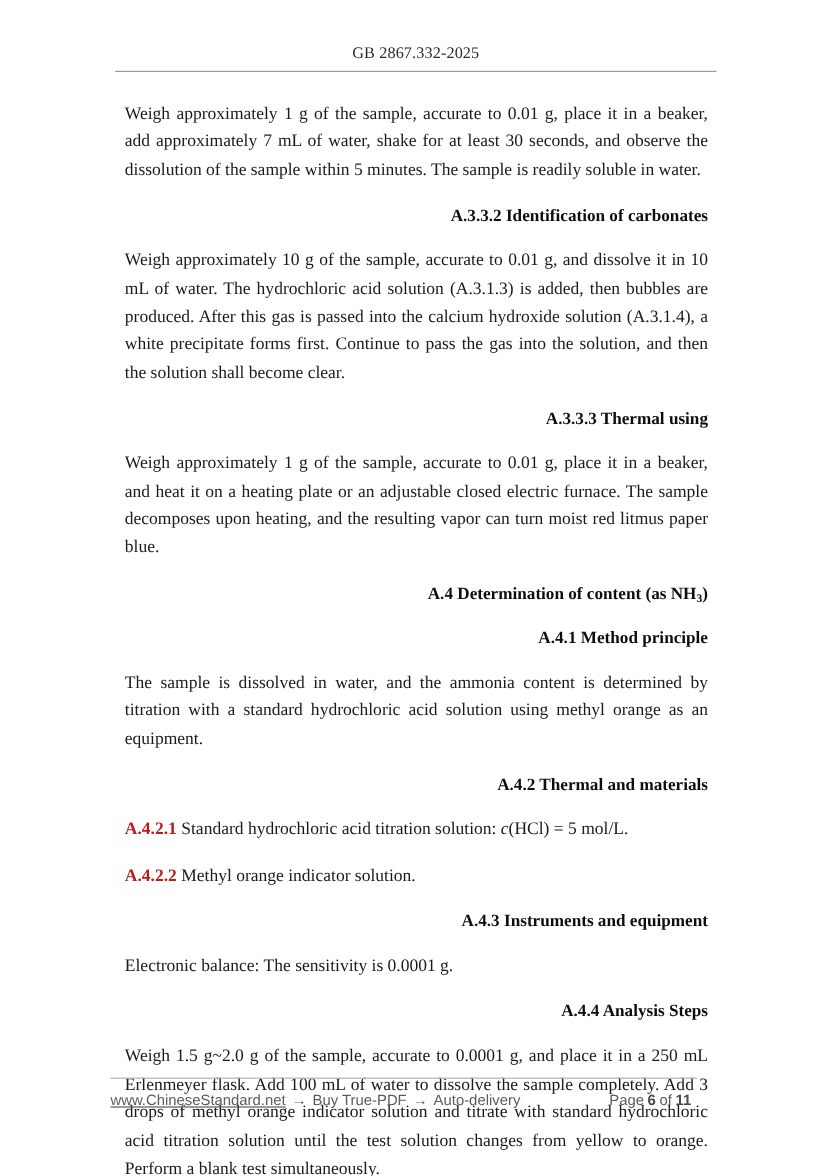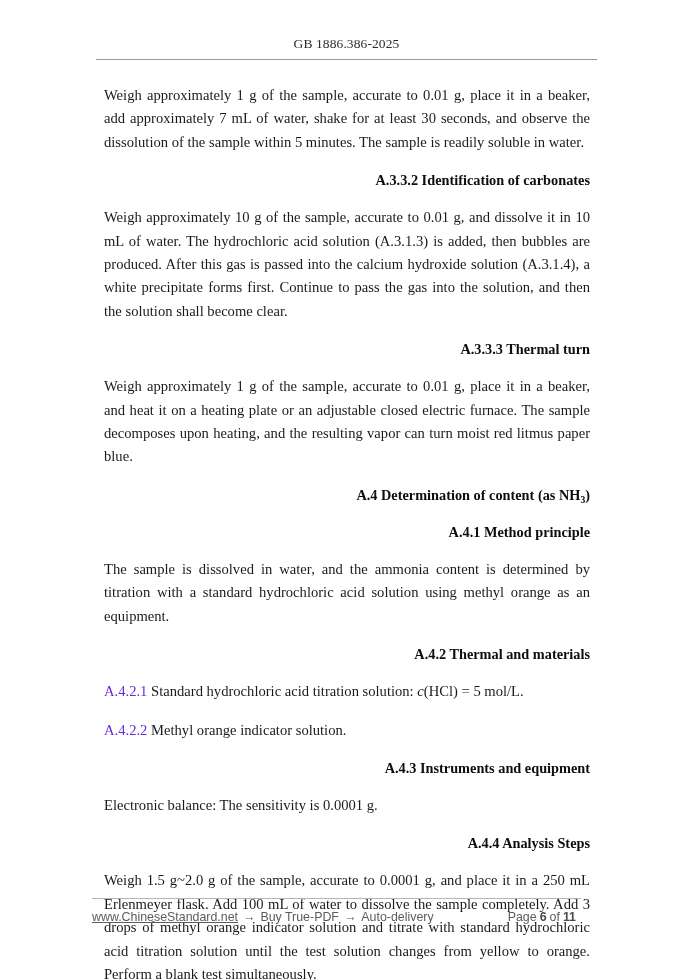--- a/index.html
+++ b/index.html
@@ -66,22 +66,22 @@
     text-align: right;
   }
   .labeled-para {
     margin: 0 0 15px 0;
     font-size: 14.6px;
     line-height: 23.4px;
     text-align: left;
     color: #1a1a1a;
   }
   .labeled-para .lead {
-    font-weight: normal;
-    color: #6d28d9;
+    font-weight: bold;
+    color: #b91c1c;
   }
   .ital { font-style: italic; }
   sub {
     font-size: 0.68em;
     line-height: 0;
     vertical-align: -0.28em;
   }
   
   .page-footer {
     position: absolute;
@@ -124,33 +124,33 @@
     color: #4a4a4a;
     margin: 0 3px;
   }
 </style>
 </head>
 <body>
 
 <div class="page">
 
   <div class="page-header">
-    <div class="header-title">GB 1886.386-2025</div>
+    <div class="header-title">GB 2867.332-2025</div>
     <div class="header-rule"></div>
   </div>
 
   <div class="content">
 
     <p class="body-text">Weigh approximately 1 g of the sample, accurate to 0.01 g, place it in a beaker, add approximately 7 mL of water, shake for at least 30 seconds, and observe the dissolution of the sample within 5 minutes. The sample is readily soluble in water.</p>
 
     <h3 class="section-heading">A.3.3.2 Identification of carbonates</h3>
 
     <p class="body-text">Weigh approximately 10 g of the sample, accurate to 0.01 g, and dissolve it in 10 mL of water. The hydrochloric acid solution (A.3.1.3) is added, then bubbles are produced. After this gas is passed into the calcium hydroxide solution (A.3.1.4), a white precipitate forms first. Continue to pass the gas into the solution, and then the solution shall become clear.</p>
 
-    <h3 class="section-heading">A.3.3.3 Thermal turn</h3>
+    <h3 class="section-heading">A.3.3.3 Thermal using</h3>
 
     <p class="body-text">Weigh approximately 1 g of the sample, accurate to 0.01 g, place it in a beaker, and heat it on a heating plate or an adjustable closed electric furnace. The sample decomposes upon heating, and the resulting vapor can turn moist red litmus paper blue.</p>
 
     <h3 class="section-heading"><span>A.4 Determination of content (as NH</span><sub>3</sub><span>)</span></h3>
 
     <h3 class="section-heading">A.4.1 Method principle</h3>
 
     <p class="body-text">The sample is dissolved in water, and the ammonia content is determined by titration with a standard hydrochloric acid solution using methyl orange as an equipment.</p>
 
     <h3 class="section-heading">A.4.2 Thermal and materials</h3>

